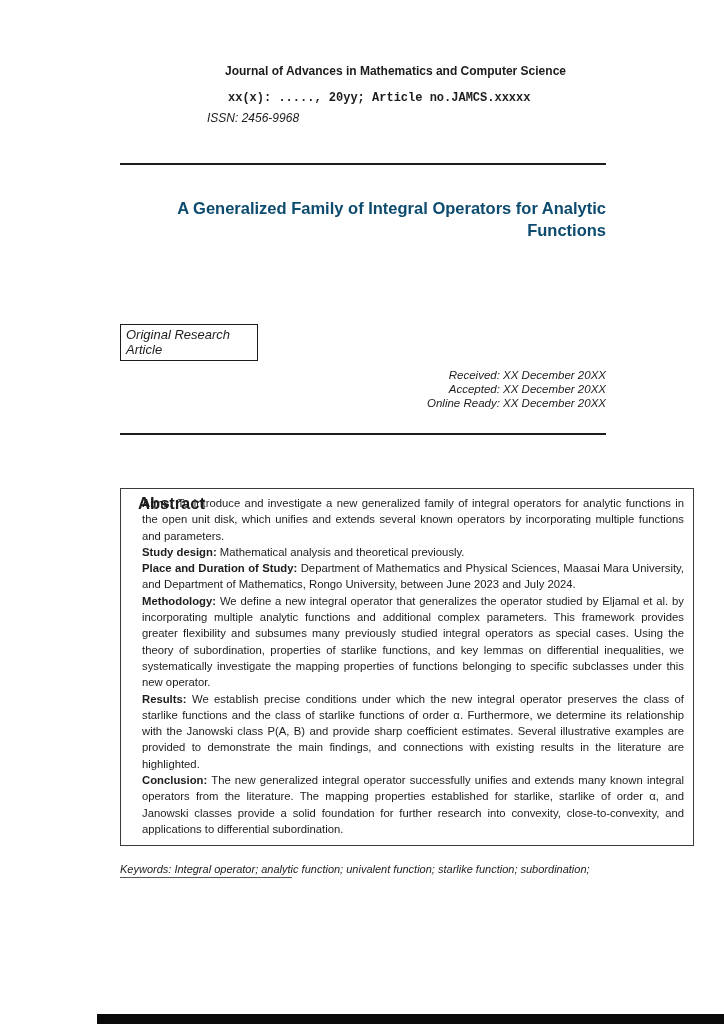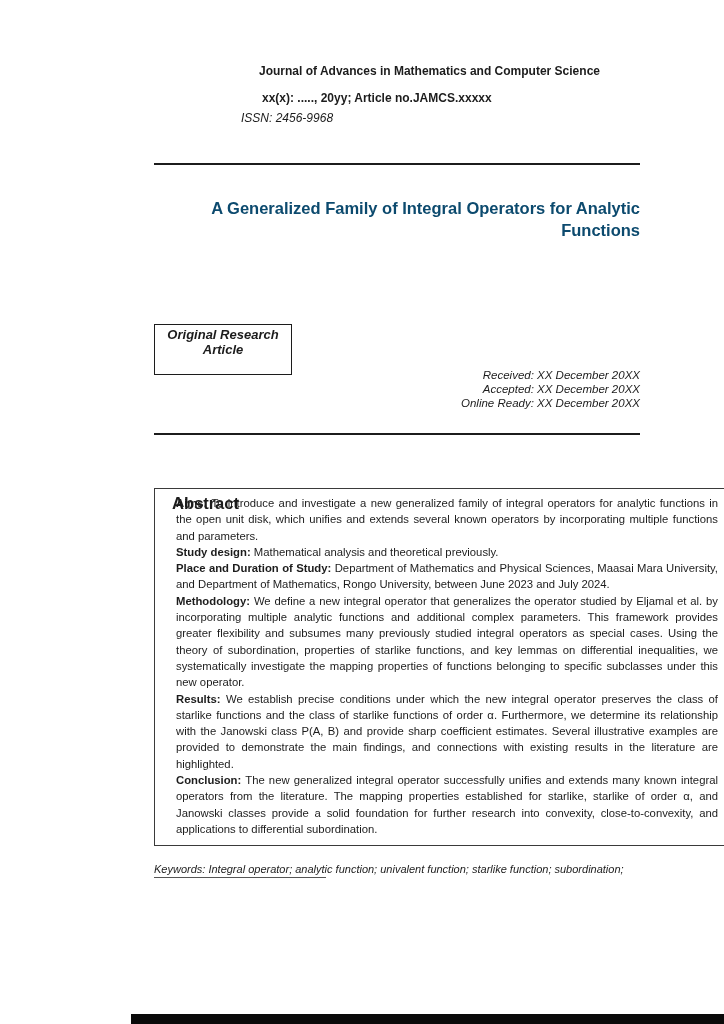--- a/index.html
+++ b/index.html
@@ -4,44 +4,44 @@
 <style>
   html, body { margin: 0; padding: 0; }
   body {
     width: 724px; height: 1024px;
     background: #ffffff;
     font-family: "Liberation Sans", sans-serif;
     color: #1c1c1c;
     position: relative;
     overflow: hidden;
   }
-  .page { position: absolute; inset: 0; background: #fff; margin-left: 34px; }
+  .page { position: absolute; inset: 0; background: #fff; }
 
   .jheader { position: absolute; top: 64px; left: 120px; width: 486px; }
   .j-name  { font-weight: bold; font-size: 12px; line-height: 14px; margin-left: 105px; }
-  .j-issue { font-weight: bold; font-size: 12px; line-height: 14px; margin-left: 108px; margin-top: 13px; }
+  .j-issue { font-weight: bold; font-size: 12px; line-height: 14px; margin-left: 108px; margin-top: 13px; font-family: Liberation Mono, monospace; }
   .j-issn  { font-style: italic; font-size: 12px; line-height: 14px; margin-left: 87px; margin-top: 6px; }
   .j-past  { font-style: italic; font-size: 9.5px; line-height: 12px; margin-left: 113px; margin-top: 8px; }
 
   .rule { position: absolute; left: 120px; width: 486px; height: 2px; background: #1c1c1c; }
   .rule-header { top: 163px; }
   .rule-mid    { top: 433px; }
 
   .title {
     position: absolute; top: 186px; left: 120px; width: 486px;
     text-align: right; font-weight: bold; font-size: 16.5px; line-height: 22px;
     color: #0c4a6e;
   }
 
   .type-box {
     position: absolute; top: 324px; left: 120px; width: 126px;
     border: 1.5px solid #1c1c1c;
-    padding: 2px 5px 17px 5px;
-    font-weight: bold; font-style: italic;
-    font-size: 13px; line-height: 15px; text-align: center;
+    padding: 2px 5px 3px 5px;
+    font-weight: normal; font-style: italic;
+    font-size: 13px; line-height: 15px;
   }
 
   .dates {
     position: absolute; top: 368px; left: 120px; width: 486px;
     text-align: right; font-style: italic;
     font-size: 11.5px; line-height: 14px;
   }
 
   .abstract-heading {
     position: absolute; top: 480px; left: 138px;

